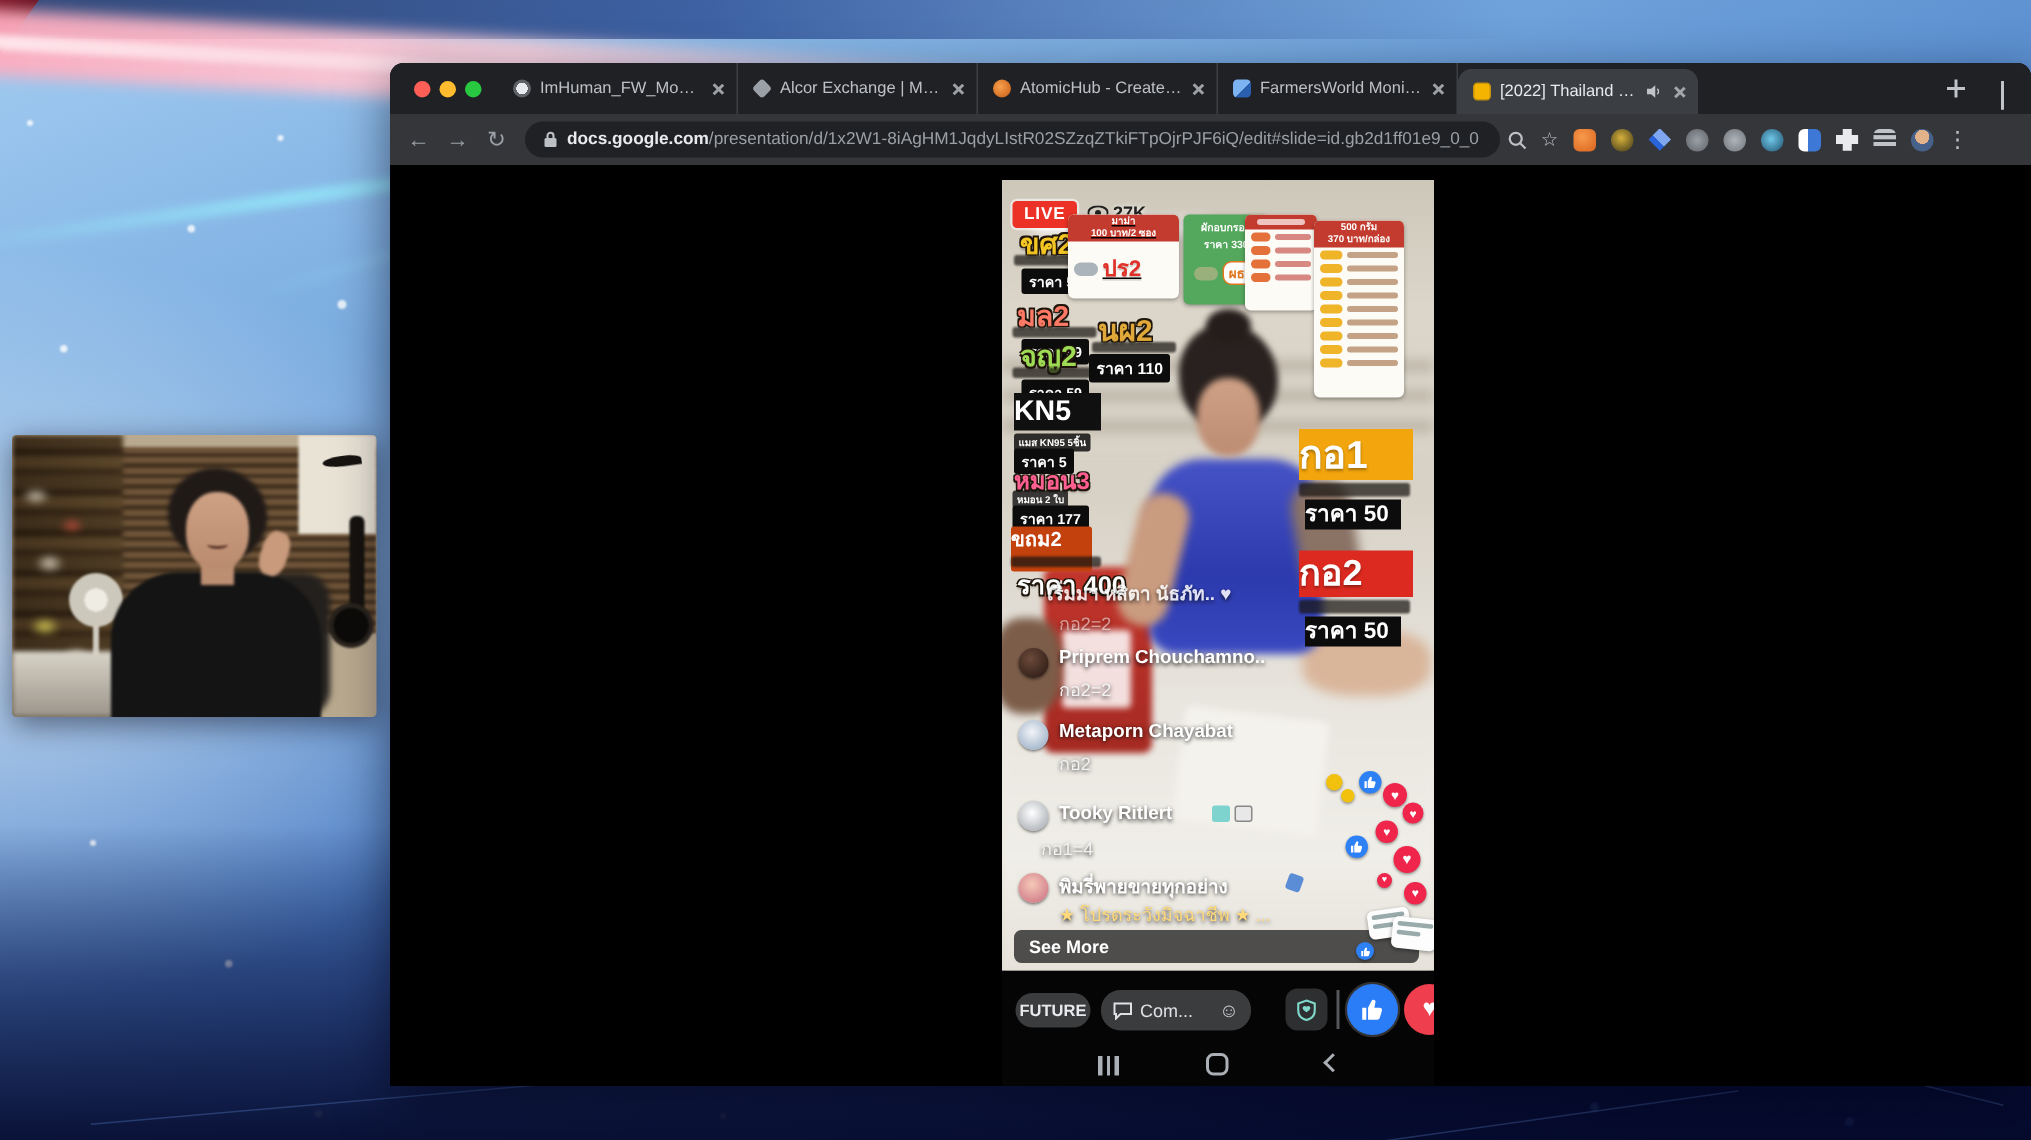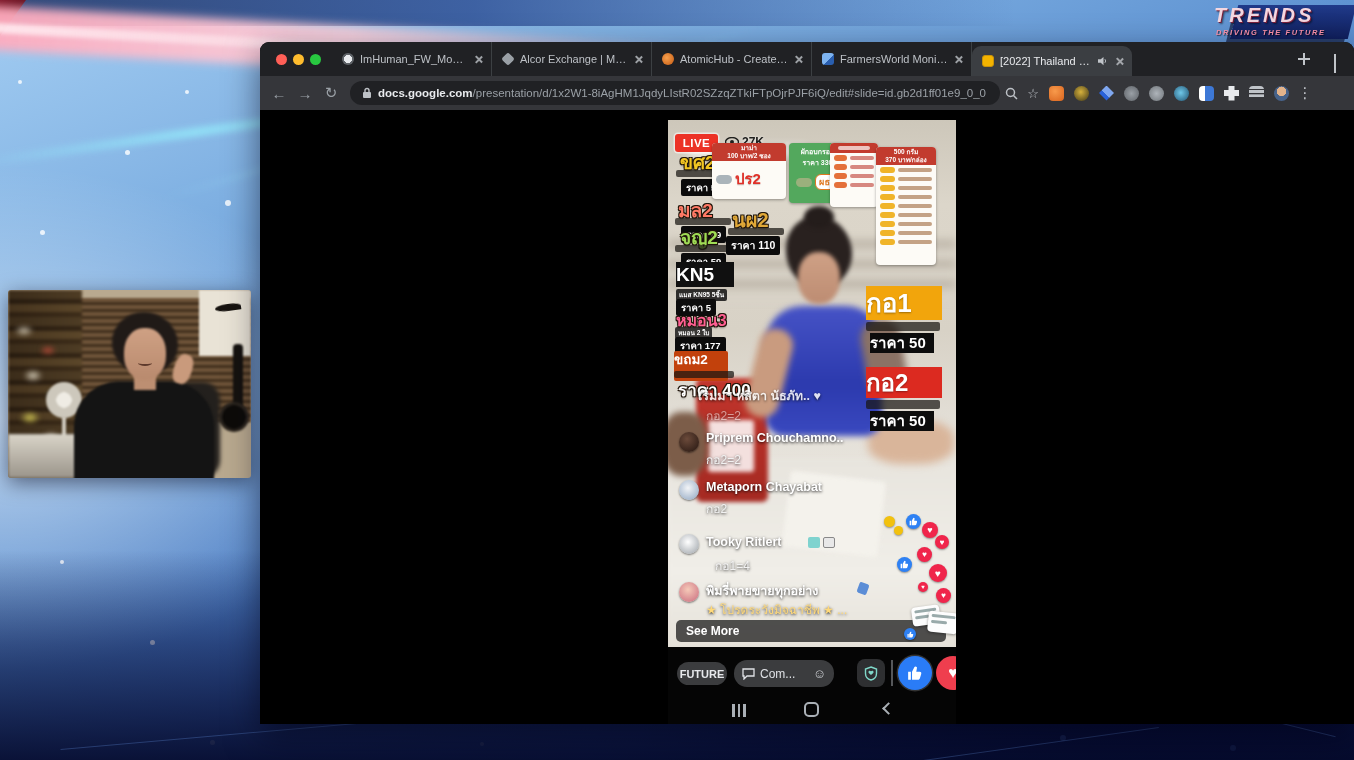--- a/index.html
+++ b/index.html
@@ -151,25 +151,20 @@
   <div class="dot" style="left:480px;top:742px;width:4px;height:4px;opacity:.55;"></div>
   <div class="dot" style="left:1060px;top:735px;width:6px;height:6px;opacity:.8;background:#6fa0ff;"></div>
   <div class="dot" style="left:1155px;top:700px;width:5px;height:5px;opacity:.8;background:#6fa0ff;"></div>
   <div class="dot" style="left:1230px;top:745px;width:6px;height:6px;opacity:.7;background:#6fa0ff;"></div>
   <div class="dot" style="left:1300px;top:720px;width:4px;height:4px;opacity:.7;background:#8fb5ff;"></div>
   <div class="abs bg-bottom"></div>
   <div class="netline" style="left:900px;top:745px;width:260px;transform:rotate(-8deg);"></div>
   <div class="netline" style="left:1040px;top:700px;width:300px;transform:rotate(14deg);"></div>
   <div class="netline" style="left:60px;top:735px;width:320px;transform:rotate(-5deg);"></div>
 
-  <div class="abs trends">
-    <div class="trends-box"></div>
-    <div class="trends-title">TRENDS</div>
-    <div class="trends-sub">DRIVING THE FUTURE</div>
-  </div>
 
   <div class="abs webcam">
     <div class="wc-blinds"></div>
     <div class="wc-wall"></div>
     <div class="wc-bird"></div>
     <div class="wc-shelf"></div>
     <div class="wc-shelf-blobs"></div>
     <div class="wc-fan"></div>
     <div class="wc-fan-pole"></div>
     <div class="wc-gear1"></div>
@@ -303,21 +298,21 @@
         <div class="chip" style="left:8px;top:179px;">ราคา 5</div>
 
         <div class="code" style="left:8px;top:188px;font-size:16px;color:#ff5f93;">หมอน3</div>
         <div class="chip" style="left:7px;top:207px;font-size:6.5px;padding:1px 3px;background:rgba(16,16,16,.8);">หมอน 2 ใบ</div>
         <div class="chip" style="left:7px;top:217px;">ราคา 177</div>
 
         <div class="blockcode" style="left:6px;top:231px;width:54px;height:30px;background:#c2410c;font-size:13.5px;line-height:18px;border-radius:2px;">ขถม2</div>
         <div class="subbar" style="left:6px;top:251px;width:60px;height:7px;"></div>
         <div class="code" style="left:10px;top:256px;font-size:17px;color:#ffffff;">ราคา 400</div>
 
-        <div class="card" style="left:44px;top:23px;width:74px;height:56px;">
+        <div class="card" style="left:44px;top:23px;width:74px;height:56px;text-decoration:underline;">
           <div class="card-h">
             <div>มาม่า</div>
             <div>100 บาท/2 ซอง</div>
           </div>
           <div class="rowline" style="padding-top:6px;">
             <span class="pill-g" style="background:#aab4ba;"></span>
             <span style="color:#e03028;font-weight:bold;font-size:15px;text-shadow:0 1px 1px rgba(0,0,0,.2);">ปร2</span>
           </div>
         </div>
 
@@ -415,21 +410,21 @@
         <div class="cmt-msg" style="left:38px;top:330px;">กอ2=2</div>
 
         <div class="avatar" style="left:11px;top:360px;background:radial-gradient(circle at 45% 40%,#f2f4f7,#8da4c0);"></div>
         <div class="cmt-name" style="left:38px;top:360px;">Metaporn Chayabat</div>
         <div class="cmt-msg" style="left:38px;top:379px;">กอ2</div>
 
         <div class="avatar" style="left:11px;top:414px;background:radial-gradient(circle at 45% 40%,#ffffff,#9aa0a6);"></div>
         <div class="cmt-name" style="left:38px;top:415px;">Tooky Ritlert</div>
         <span class="abs" style="left:140px;top:417px;width:12px;height:11px;background:#7fd3cf;border-radius:2px;"></span>
         <span class="abs" style="left:155px;top:417px;width:12px;height:11px;background:#e8e8e8;border:1px solid #888;border-radius:2px;"></span>
-        <div class="cmt-msg" style="left:47px;top:436px;">กอ1=4</div>
+        <div class="cmt-msg" style="left:26px;top:436px;">กอ1=4</div>
 
         <div class="avatar" style="left:11px;top:462px;background:radial-gradient(circle at 45% 38%,#f5c9b8,#c96a7e);"></div>
         <div class="cmt-name" style="left:38px;top:461px;">พิมรี่พายขายทุกอย่าง</div>
         <span class="abs" style="left:190px;top:463px;width:10px;height:11px;background:#5b8dd6;border-radius:2px;transform:rotate(20deg);"></span>
         <div class="cmt-msg" style="left:38px;top:480px;color:#ffd97a;">★ โปรดระวังมิจฉาชีพ ★ ...</div>
 
         <div class="seemore">See More</div>
 
         <div class="rx c" style="left:216px;top:396px;width:11px;height:11px;"></div>
         <div class="rx c" style="left:226px;top:406px;width:9px;height:9px;"></div>

